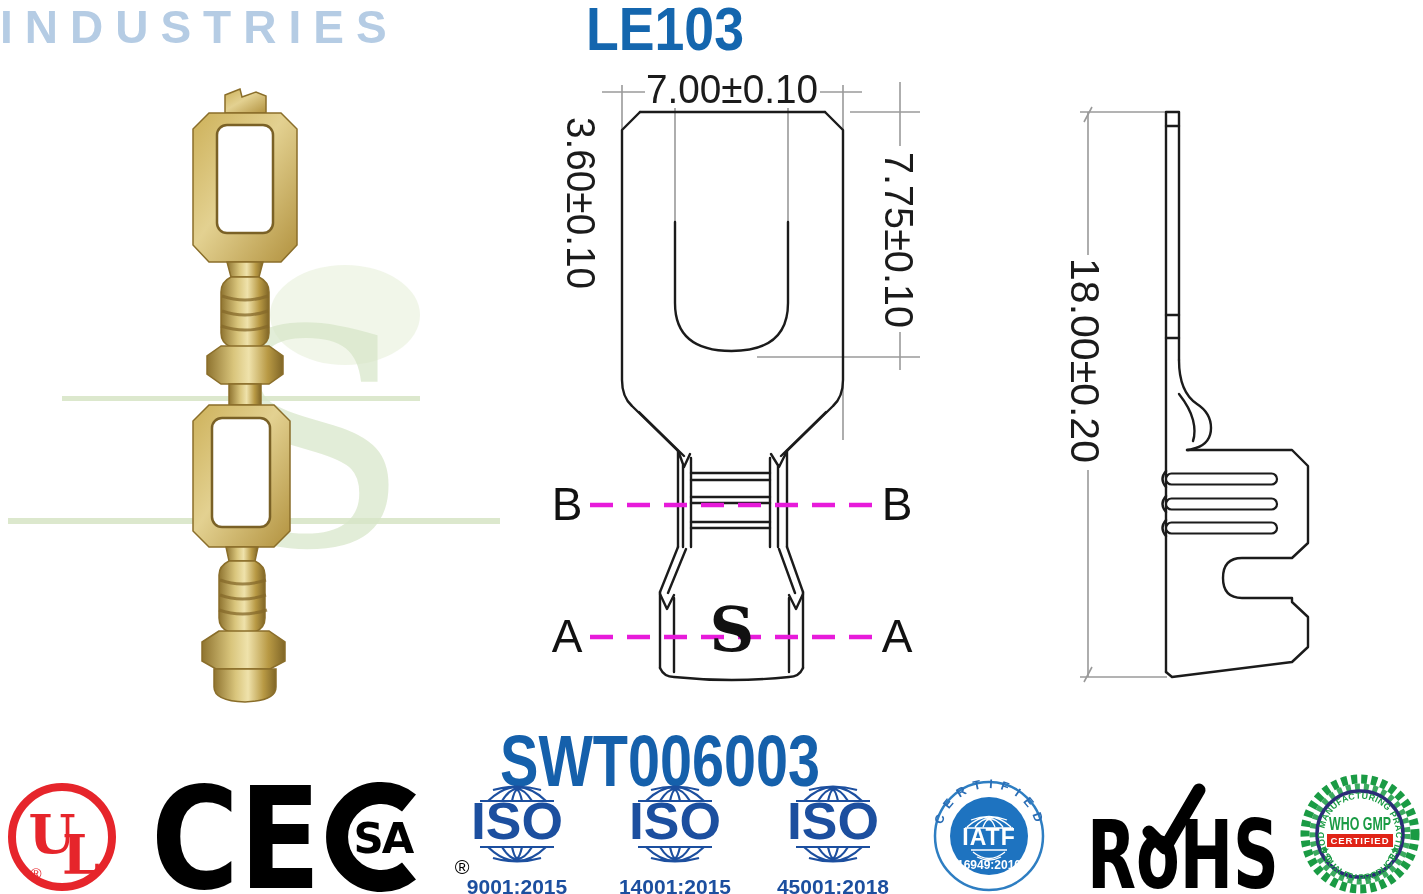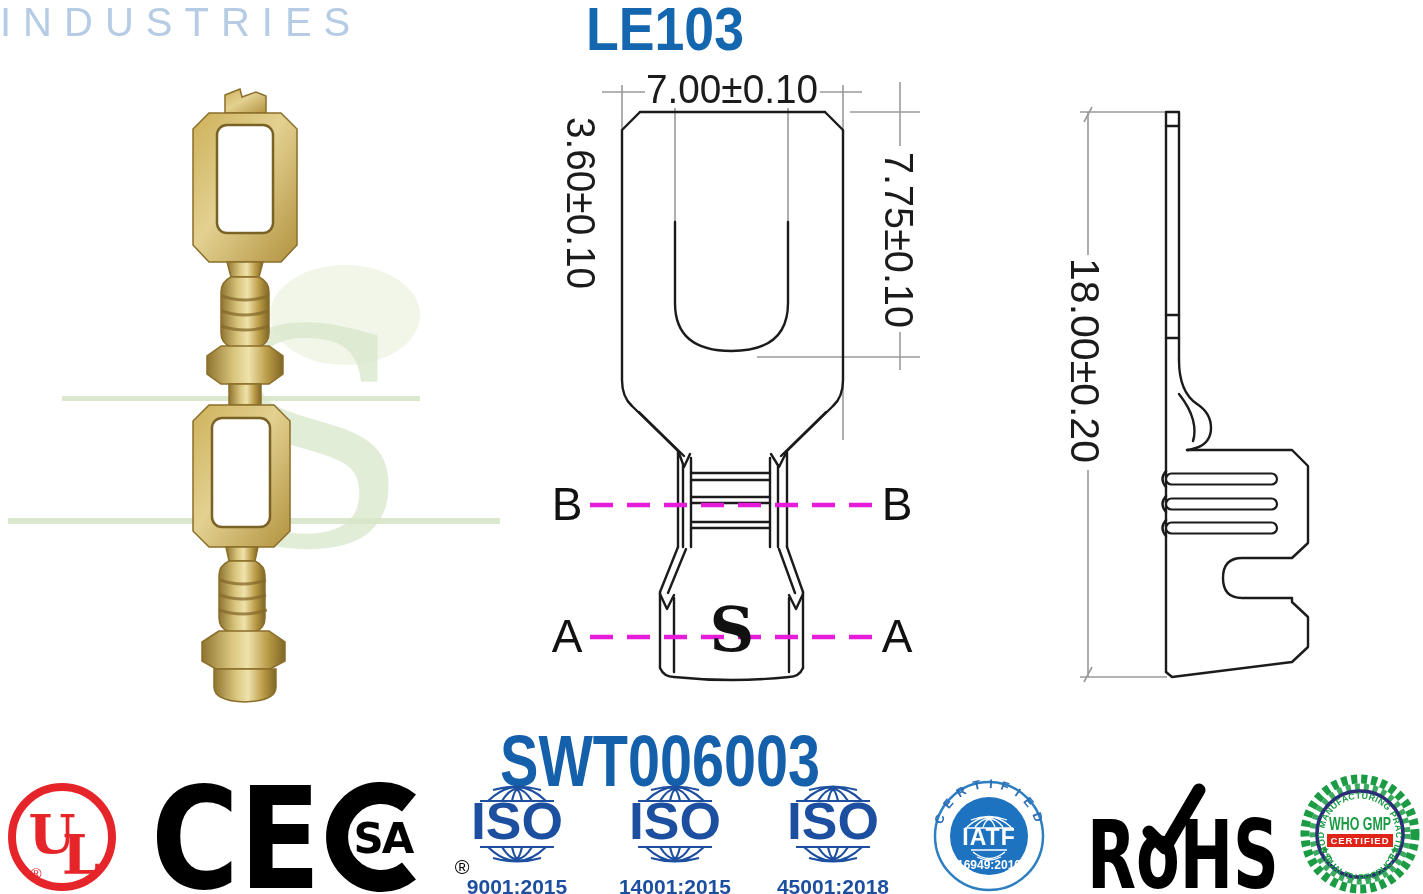--- a/index.html
+++ b/index.html
@@ -2,21 +2,21 @@
 <html style="--accent_blue: #1466ae; --part_blue: #1560ab; --iso_blue: #1c4f9f; --ul_red: #e6252b; --magenta: #e71bda; --line_gray: #9a9a9a; --line_black: #1b1b1b; --watermark_blue: #b5cce4; --watermark_green: #dce8cd; --wreath_green: #1a9b44; --navy: #2b2d77; --band_red: #e02417; --iatf_blue: #1e73c0;"><head>
 <meta charset="utf-8">
 <style>
   html,body{margin:0;padding:0;background:#fff;}
   #page{position:relative;width:1423px;height:894px;background:#fff;overflow:hidden;
         font-family:"Liberation Sans",sans-serif;}
   .abs{position:absolute;}
   
   #wm-name{left:0;top:392;width:510px;font-family:"DejaVu Serif",serif;
            font-size:124px;line-height:1;letter-spacing:-3px;color:var(--watermark_blue);white-space:nowrap;}
-  #wm-sub{left:0;top:528;width:520px;font-size:40px;font-weight:normal;letter-spacing:12px;
+  #wm-sub{left:0;top:528;width:520px;font-size:46px;font-weight:bold;letter-spacing:12px;
           color:var(--watermark_blue);white-space:nowrap;}
   .wm-line{background:var(--watermark_green);}
   
   .blk{stroke:var(--line_black);stroke-width:2.4;fill:none;stroke-linejoin:round;stroke-linecap:round;}
   .blk-fillwhite{stroke:var(--line_black);stroke-width:2.2;fill:#fff;}
   .gry{stroke:var(--line_gray);stroke-width:1.6;fill:none;}
   .dimtxt{fill:#1b1b1b;font-family:"Liberation Sans",sans-serif;font-size:40px;}
   .sect{stroke:var(--magenta);stroke-width:4.5;fill:none;stroke-dasharray:23 14;}
   .sectletter{fill:#111;font-size:46px;font-family:"Liberation Sans",sans-serif;text-anchor:middle;}
   .stamp{fill:#111;font-family:"DejaVu Serif",serif;font-weight:bold;font-size:62px;text-anchor:middle;}

